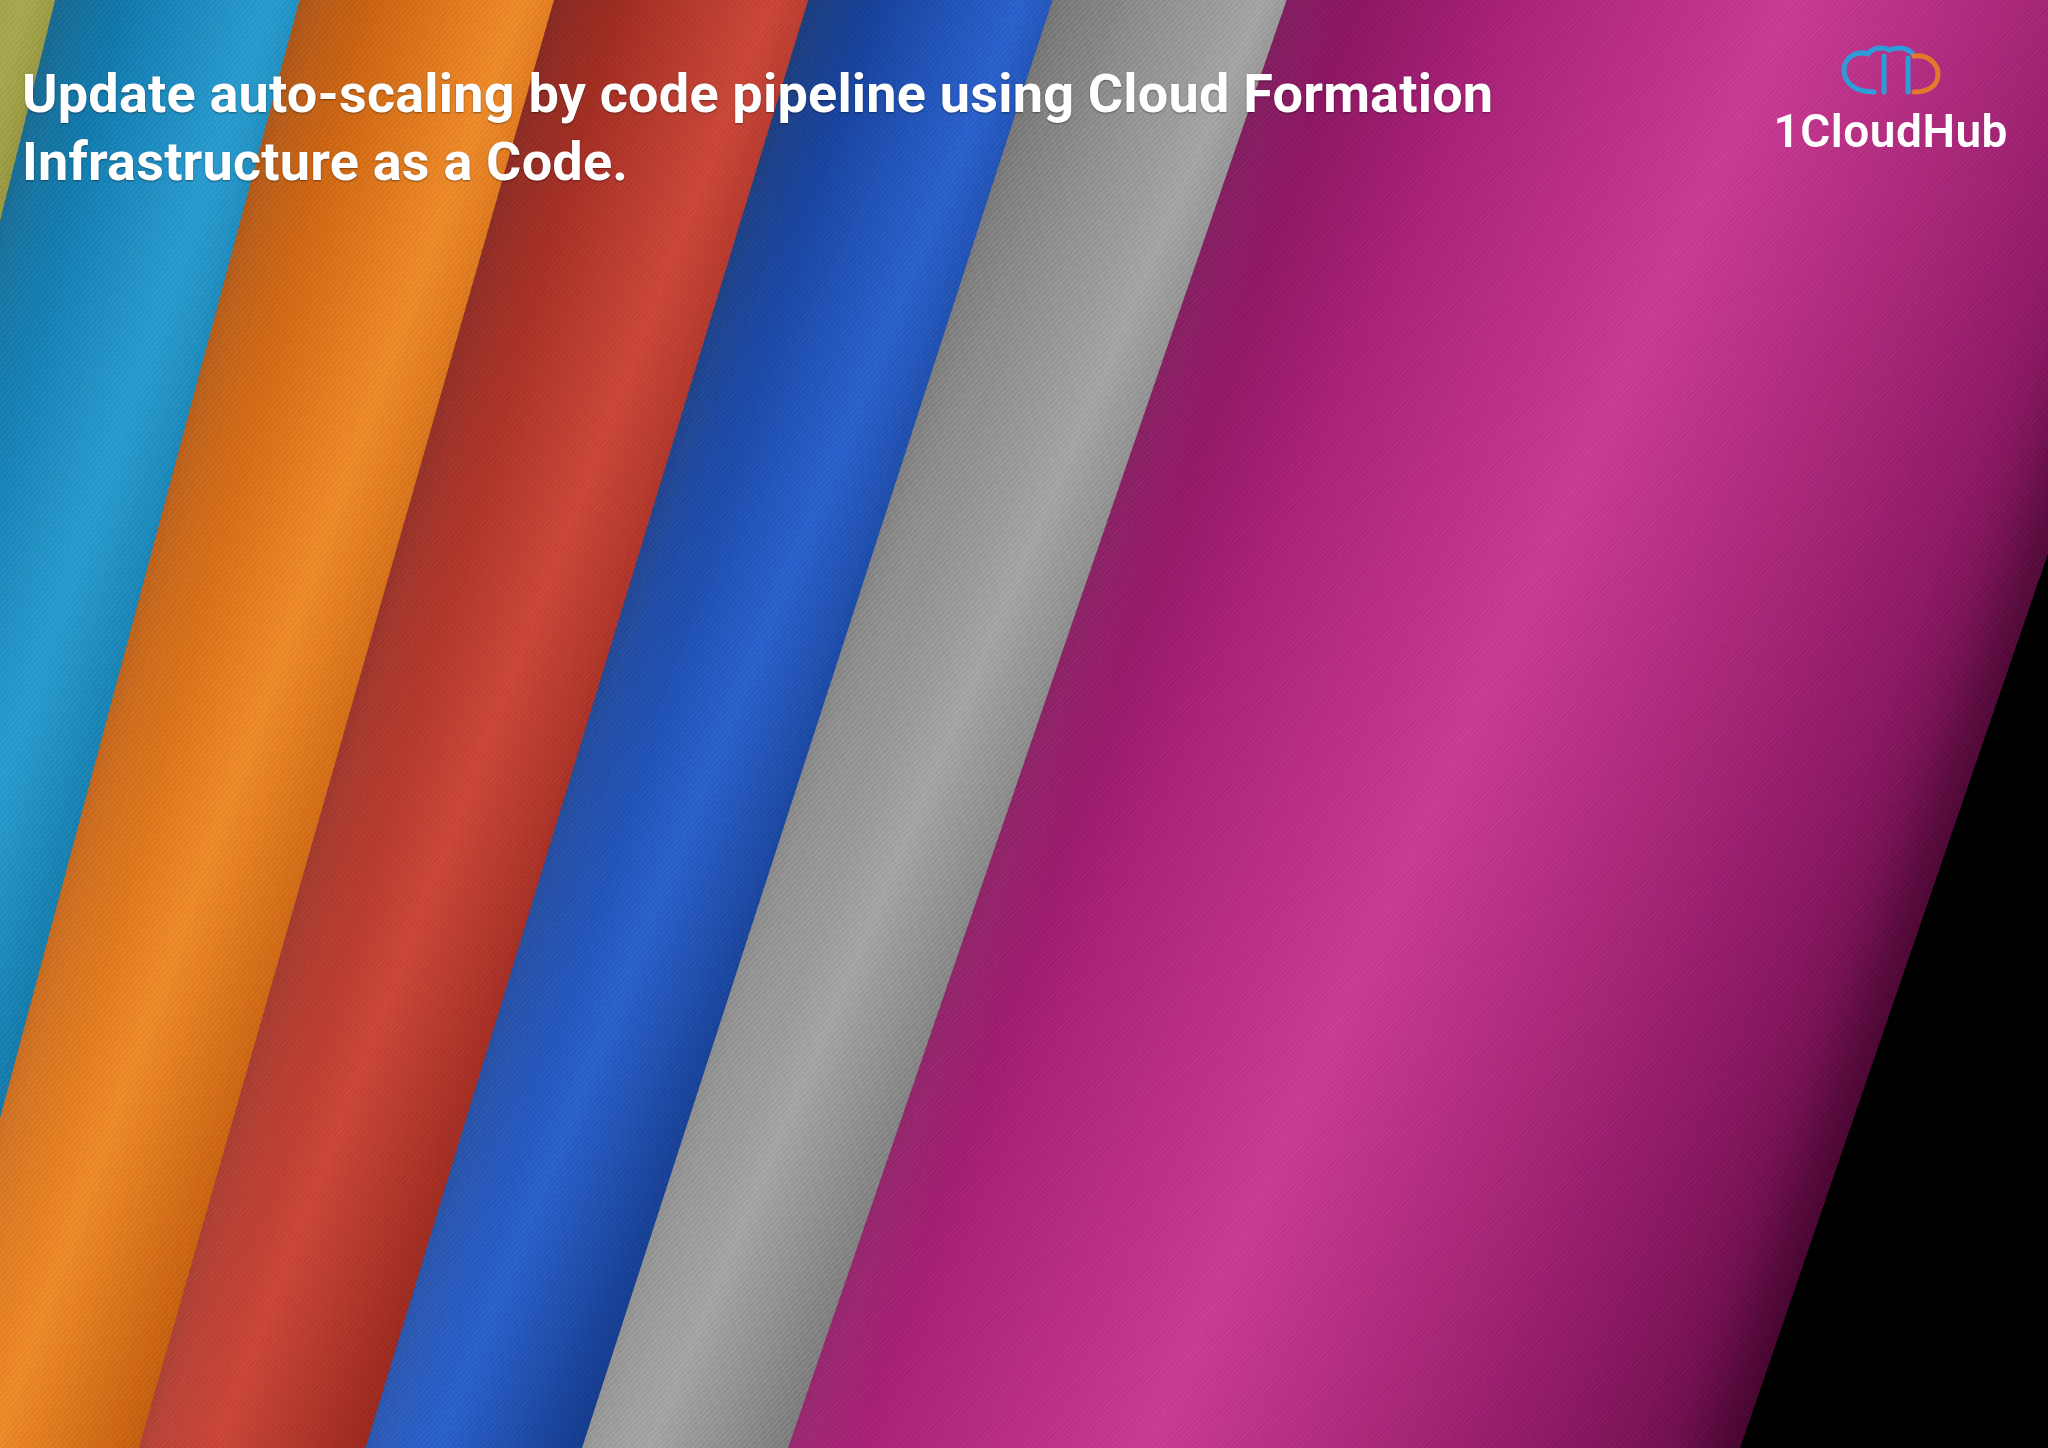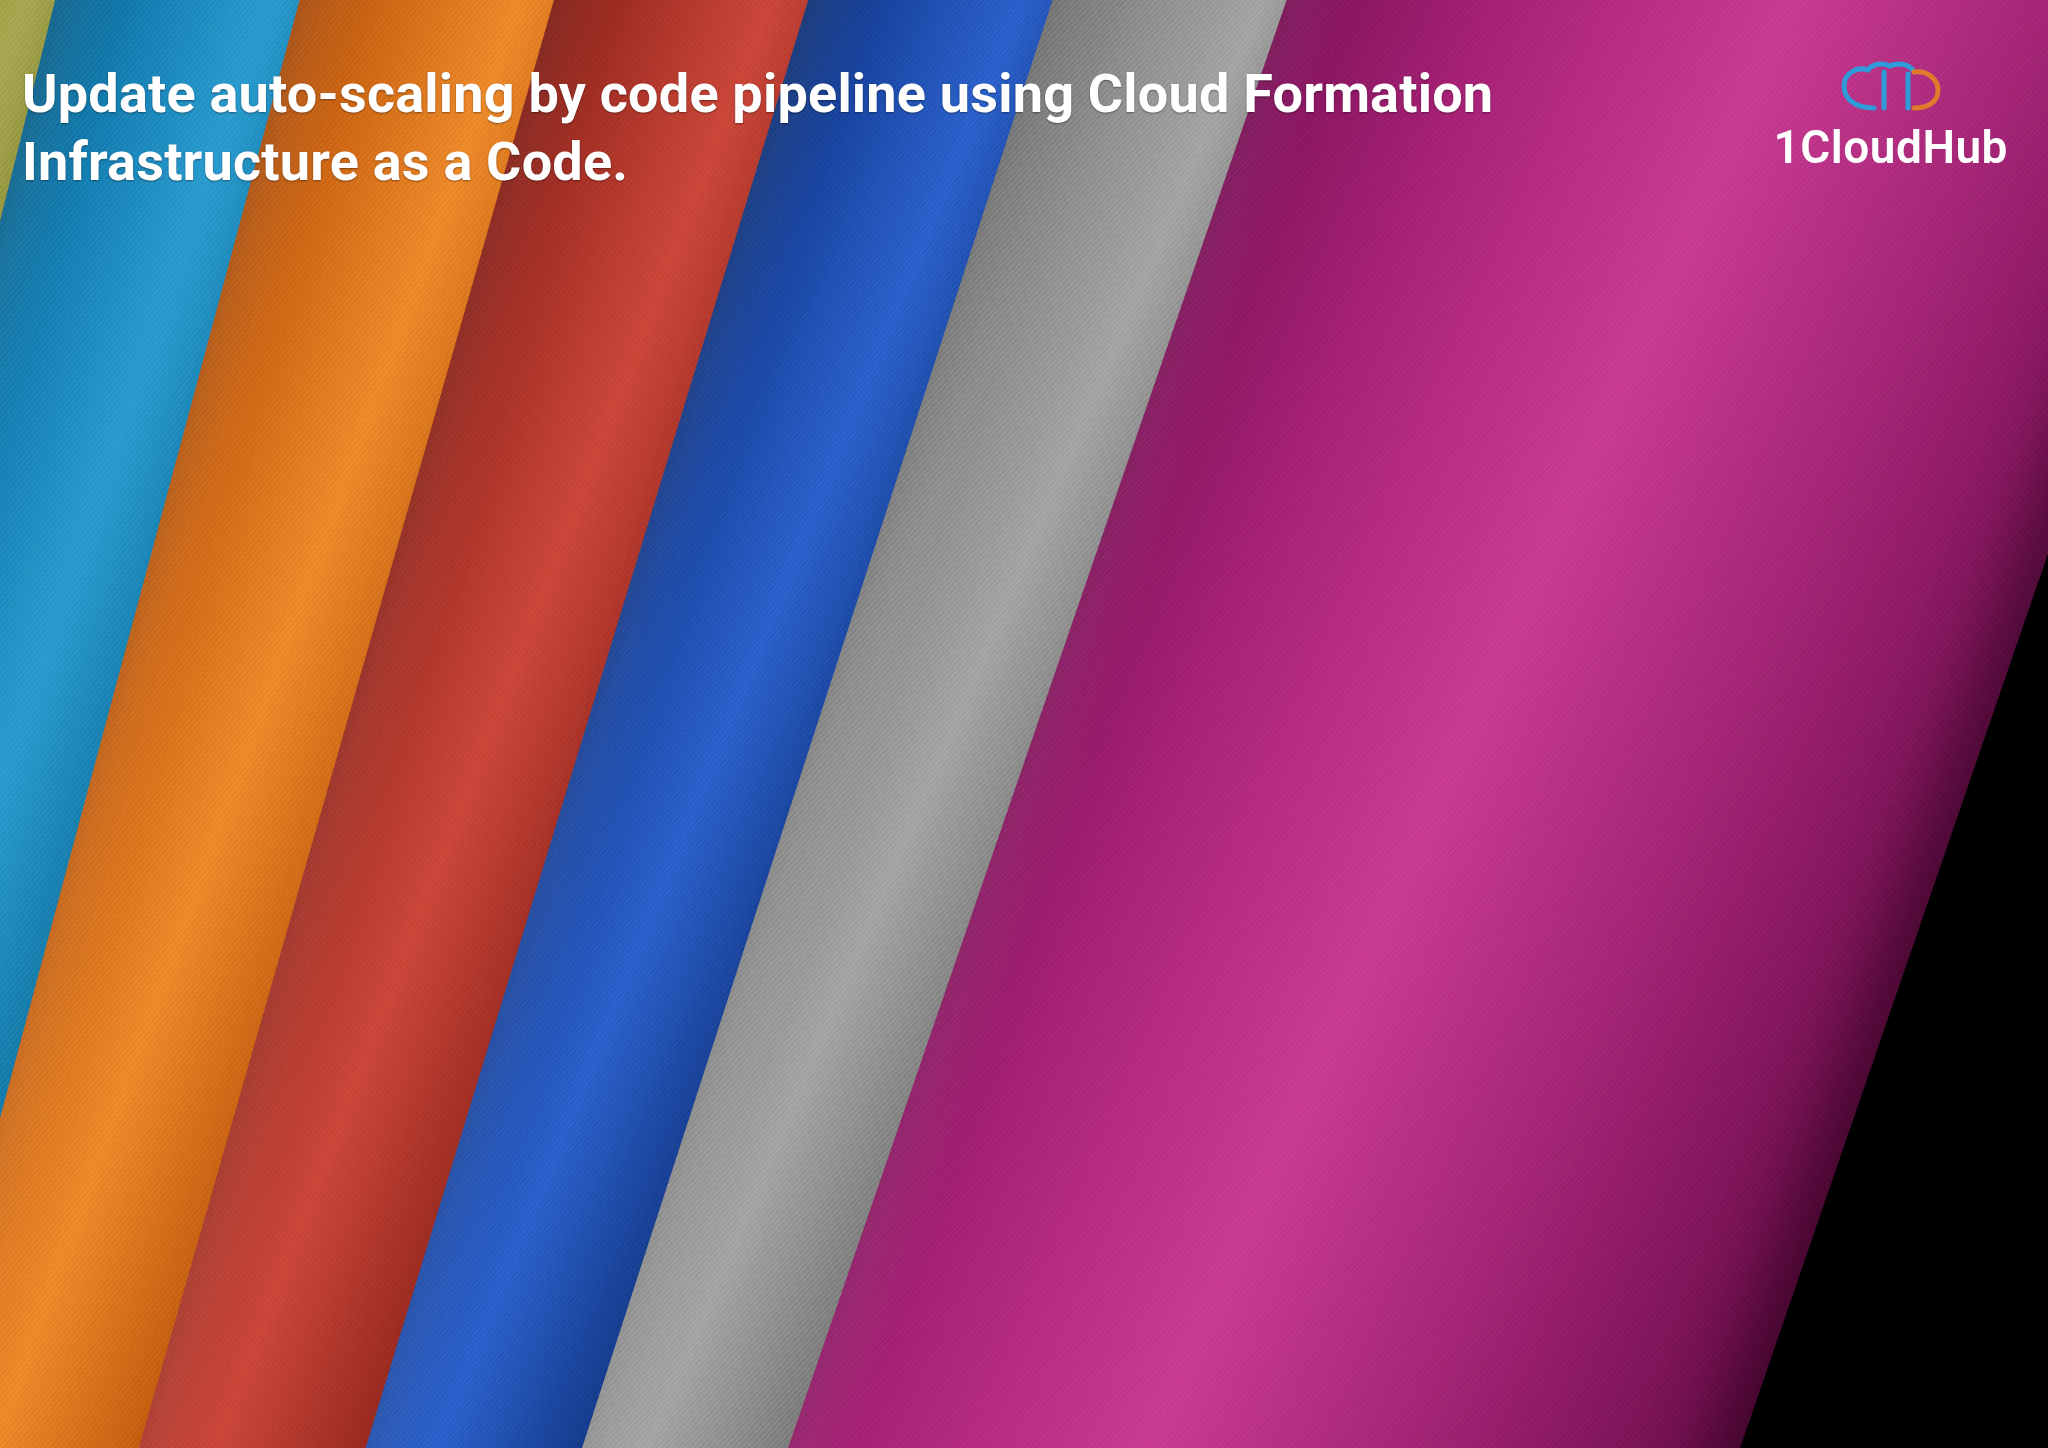--- a/index.html
+++ b/index.html
@@ -82,21 +82,21 @@
     font-weight: 700;
     line-height: 1.25;
     text-shadow: 0 1px 2px rgba(0,0,0,0.4);
     letter-spacing: 0.2px;
   }
   .headline .dot { font-weight: 700; }
 
   
   .brand {
     position: absolute;
-    top: 60px;
+    top: 44px;
     right: 40px;
     display: flex;
     flex-direction: column;
     align-items: center;
     gap: 6px;
   }
   .brand-text {
     color: #ffffff;
     font-size: 46px;
     font-weight: 600;

